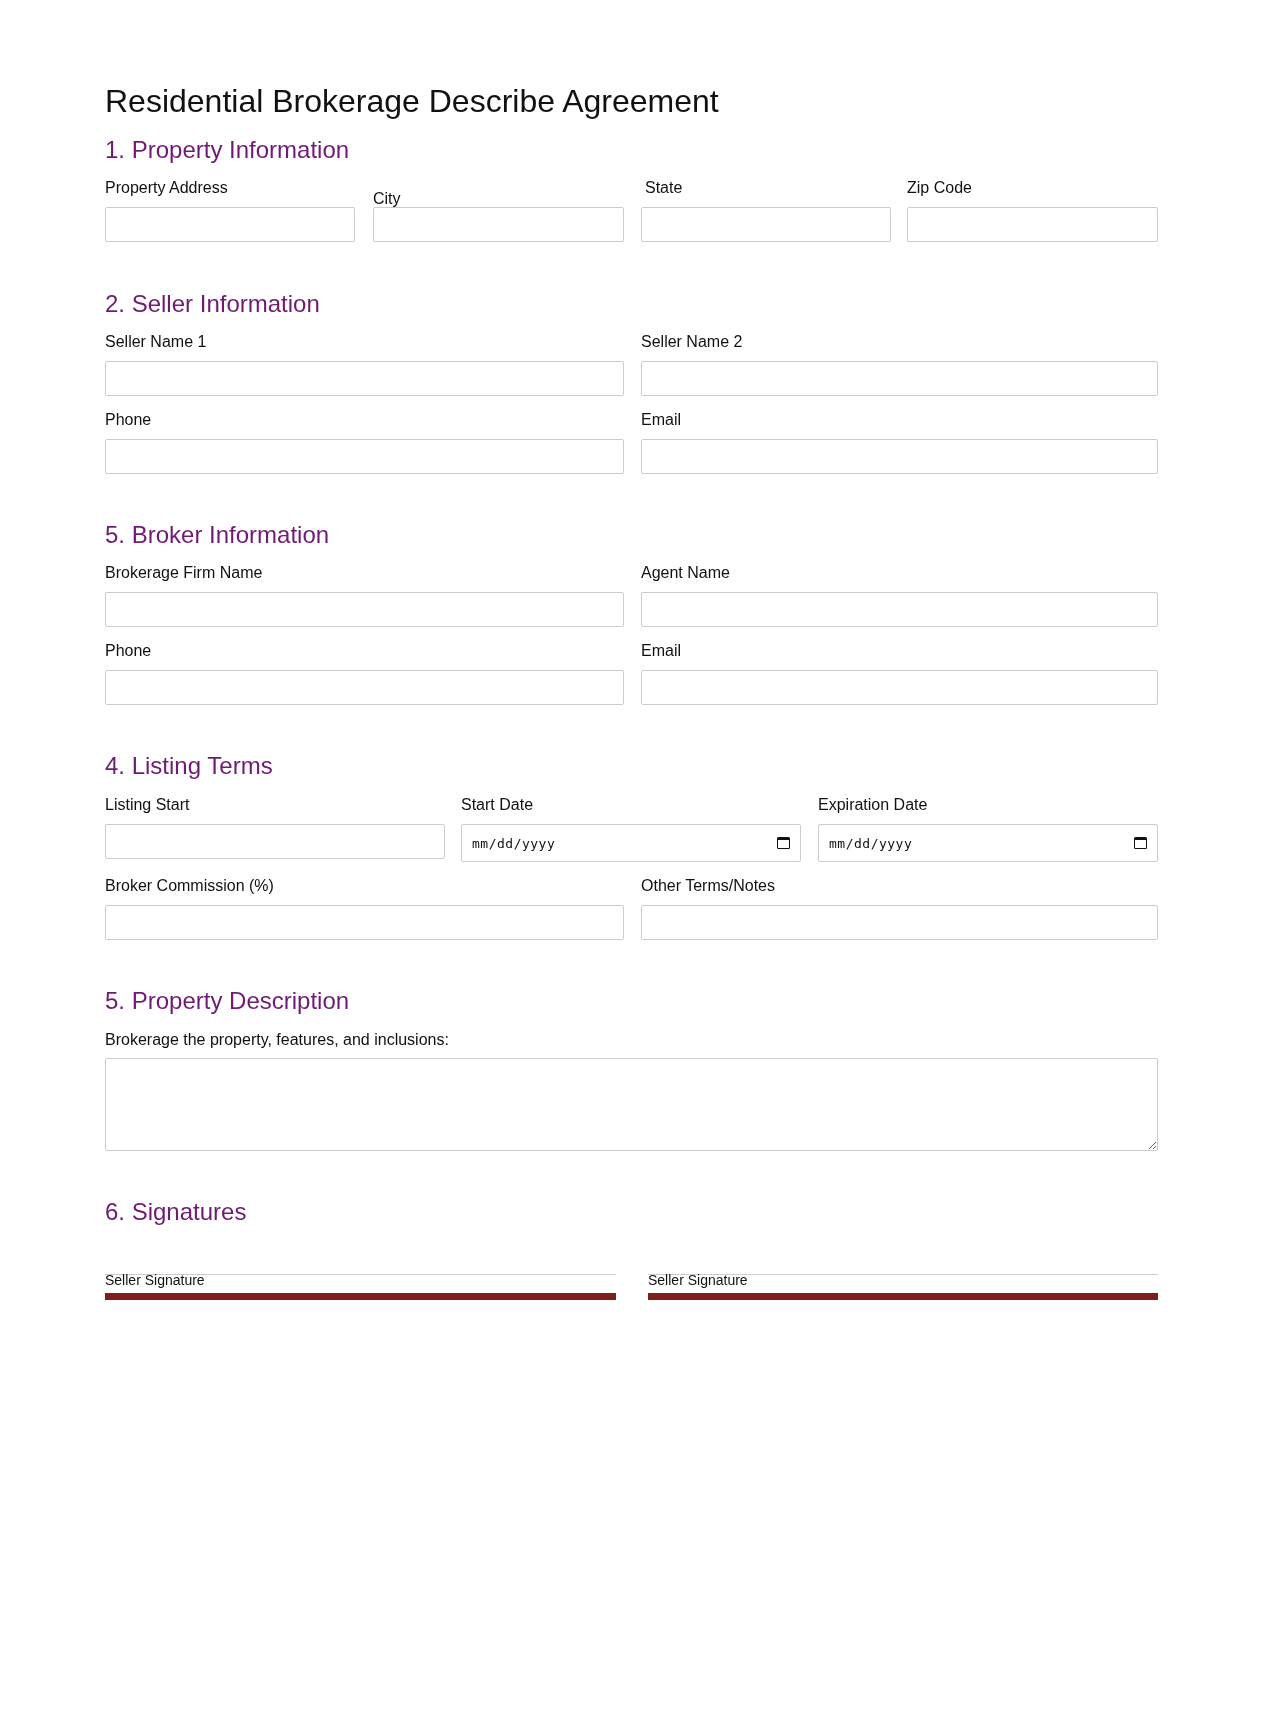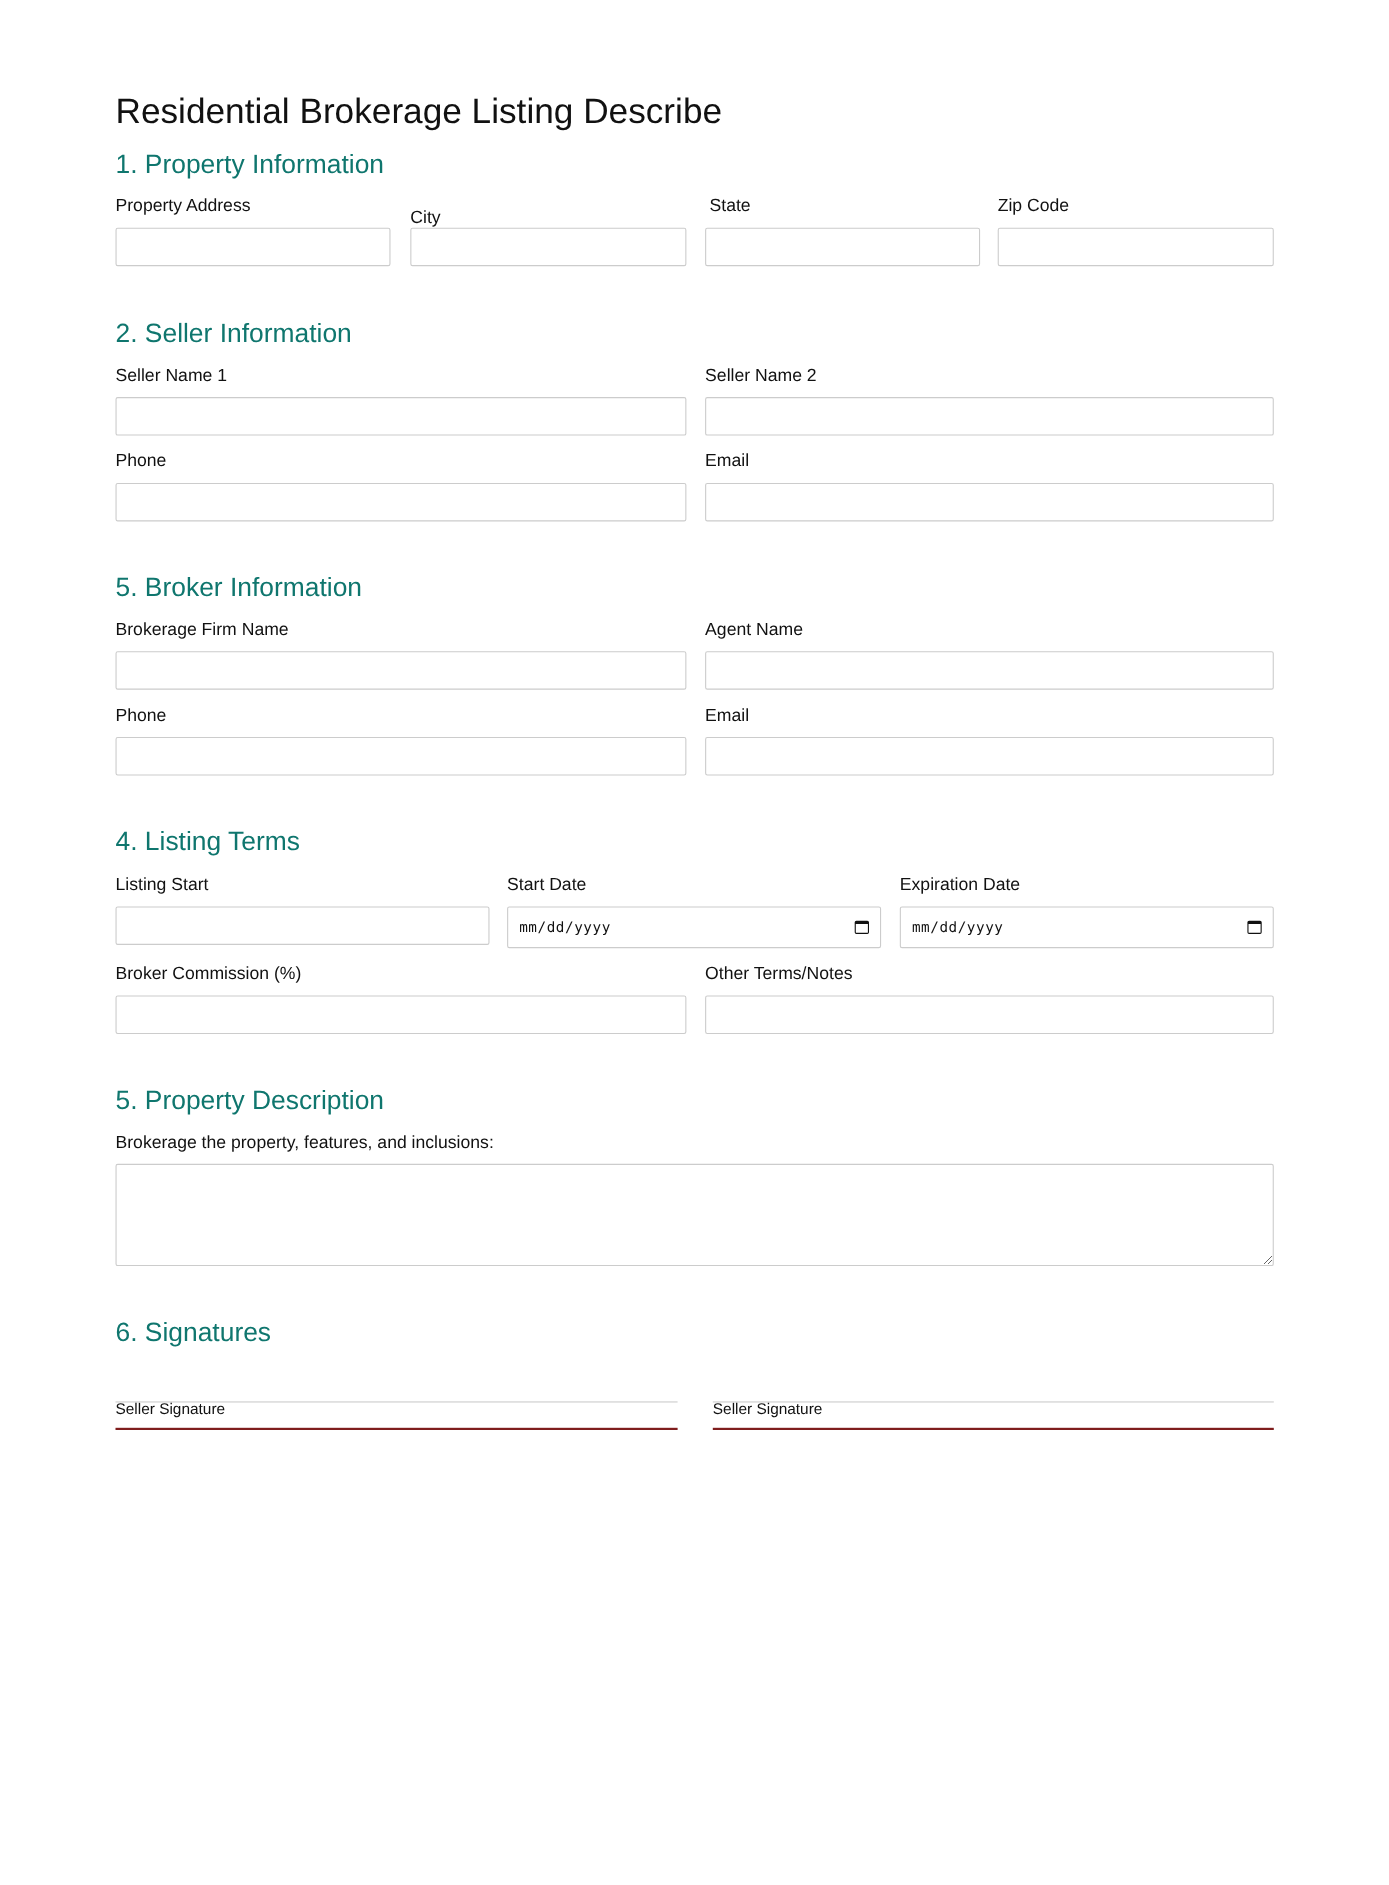--- a/index.html
+++ b/index.html
@@ -1,34 +1,34 @@
 <!DOCTYPE html>
 <html><head>
 <meta charset="utf-8">
 <style>
   html, body { margin: 0; padding: 0; background: #ffffff; }
   body { width: 1263px; height: 1714px; position: relative; font-family: "Liberation Sans", sans-serif; color: #111; }
   .page { position: absolute; left: 105px; top: 0; width: 1053px; }
   h1 { position: absolute; left: 0; top: 83px; margin: 0; font-size: 32px; font-weight: normal; line-height: 36px; white-space: nowrap; color: #111; }
-  .sec-h { position: absolute; left: 0; margin: 0; font-size: 24px; font-weight: normal; line-height: 28px; white-space: nowrap; color: #0f766e; }
+  .sec-h { position: absolute; left: 0; margin: 0; font-size: 24px; font-weight: normal; line-height: 28px; white-space: nowrap; color: #701a75; }
   .lbl { position: absolute; font-size: 16px; line-height: 18px; white-space: nowrap; color: #111; }
   .inp { position: absolute; box-sizing: border-box; height: 35px; border: 1px solid #cccccc; border-radius: 2px; background: #fff; padding: 0 9px; font-family: "Liberation Sans", sans-serif; font-size: 15px; outline: none; }
   .date { position: absolute; box-sizing: border-box; height: 38px; border: 1px solid #cccccc; border-radius: 2px; background: #fff; display: flex; align-items: center; justify-content: space-between; padding: 0 10px 0 10px; text-align: right; }
   .date-ph { font-family: "DejaVu Sans Mono", monospace; font-size: 13px; color: #111; letter-spacing: 0.5px; }
   .cal { width: 13px; height: 12px; box-sizing: border-box; border: 1.5px solid #111; border-top-width: 3px; border-radius: 1.5px; }
   textarea.inp { height: 93px; padding: 8px 9px; resize: vertical; }
-  .sig { position: absolute; top: 1274px; height: 26px; box-sizing: border-box; border-top: 1px solid #cccccc; border-bottom: 2px solid #7f1d1d; }
+  .sig { position: absolute; top: 1274px; height: 26px; box-sizing: border-box; border-top: 1px solid #cccccc; border-bottom: 7px solid #7f1d1d; }
   .sig-lbl { position: absolute; left: 0; top: -3px; font-size: 14px; line-height: 16px; color: #111; background: transparent; white-space: nowrap; }
 </style>
 </head>
 <body>
 
 <div class="page">
 
-  <h1>Residential Brokerage Listing Describe</h1>
+  <h1>Residential Brokerage Describe Agreement</h1>
 
   <h2 class="sec-h" style="top:136px">1. Property Information</h2>
   <label class="lbl" style="left:0;top:179px">Property Address</label>
   <input class="inp" style="left: 0px; top: 207px; width: 250px;" value="">
   <label class="lbl" style="left:268px;top:190px">City</label>
   <input class="inp" style="left: 268px; top: 207px; width: 251px;" value="">
   <label class="lbl" style="left:540px;top:179px">State</label>
   <input class="inp" style="left: 536px; top: 207px; width: 250px;" value="">
   <label class="lbl" style="left:802px;top:179px">Zip Code</label>
   <input class="inp" style="left: 802px; top: 207px; width: 251px;" value="">

